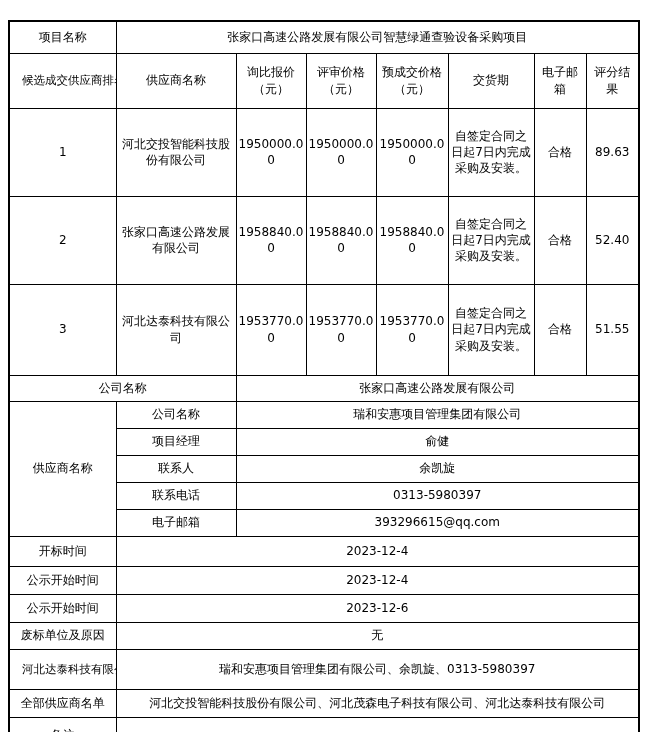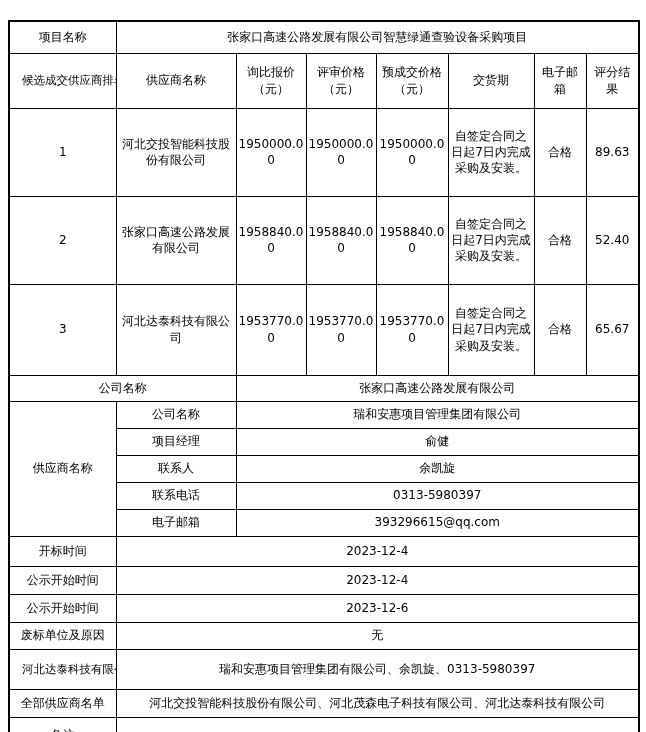--- a/index.html
+++ b/index.html
@@ -84,21 +84,21 @@
   </tr>
 
   <tr style="height:91px">
     <td>3</td>
     <td>河北达泰科技有限公司</td>
     <td class="num">1953770.00</td>
     <td class="num">1953770.00</td>
     <td class="num">1953770.00</td>
     <td>自签定合同之日起7日内完成采购及安装。</td>
     <td>合格</td>
-    <td>65.67</td>
+    <td>51.55</td>
   </tr>
 
   <tr style="height:26px">
     <td colspan="2">公司名称</td>
     <td colspan="6">张家口高速公路发展有限公司</td>
   </tr>
 
   <tr style="height:27px">
     <td rowspan="5">供应商名称</td>
     <td>公司名称</td>

